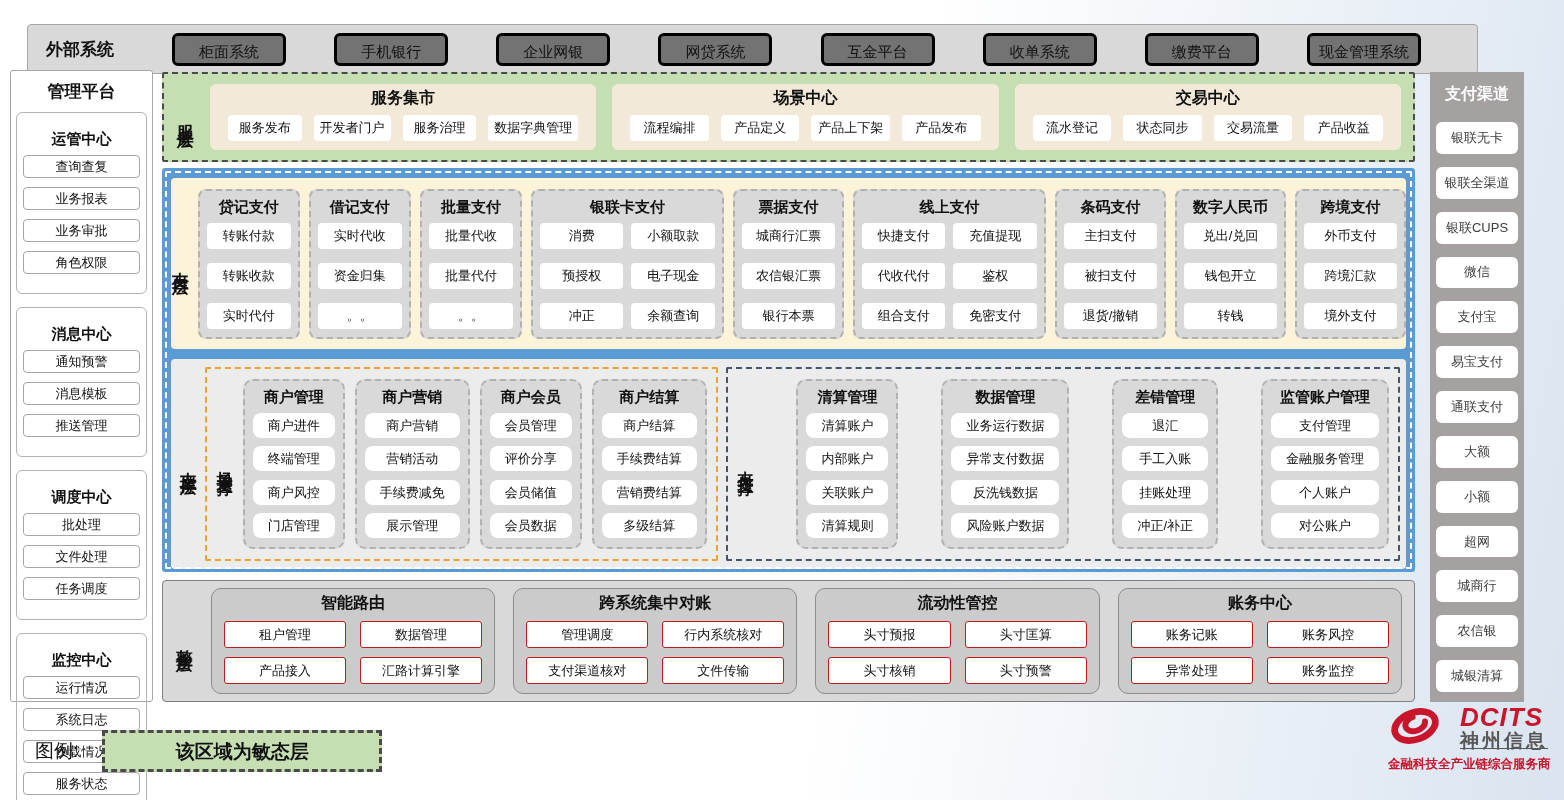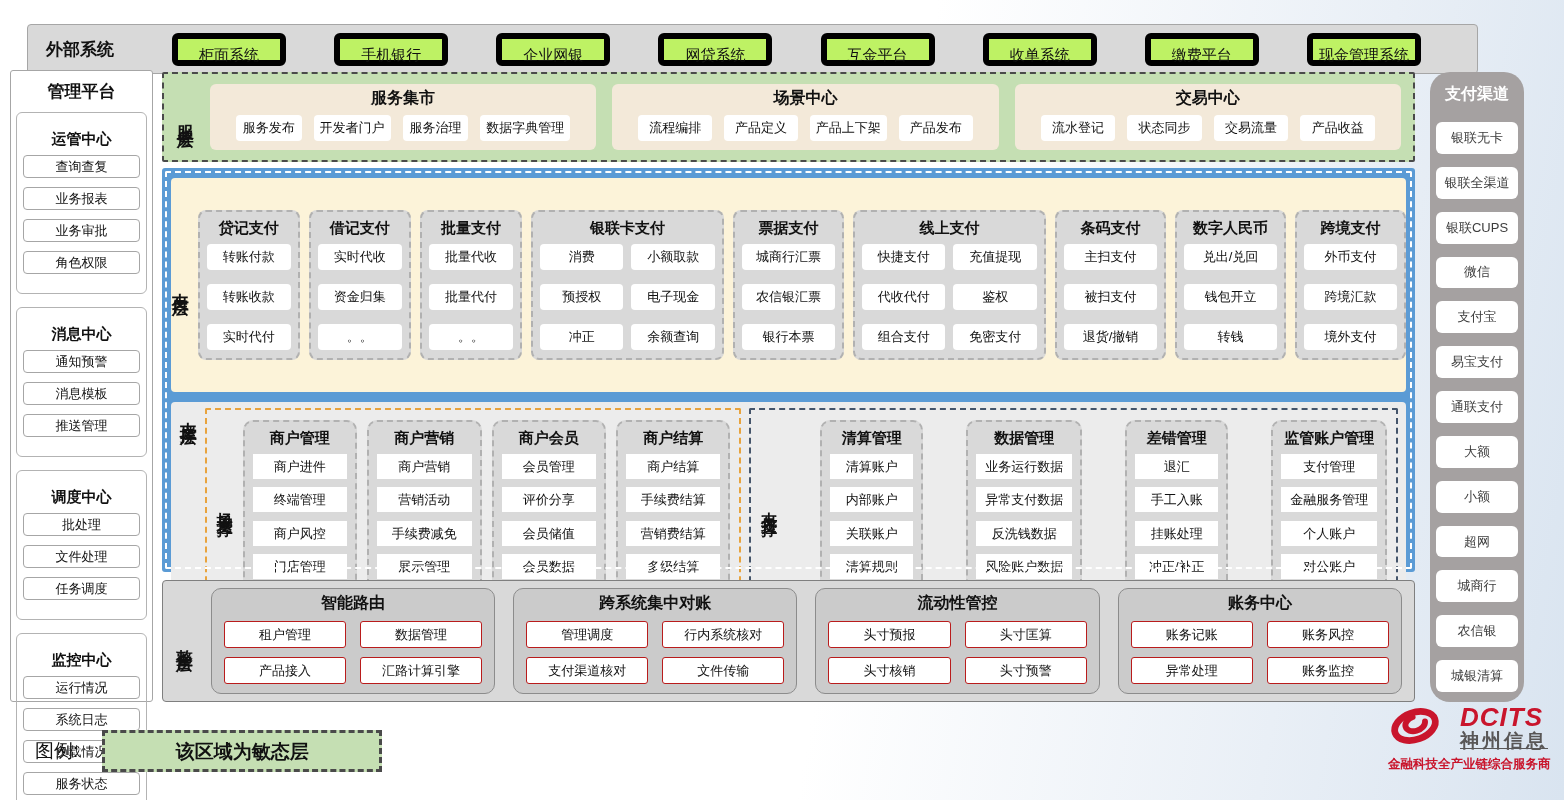--- a/index.html
+++ b/index.html
@@ -12,80 +12,80 @@
   }
   .vlabel{ writing-mode:vertical-rl; text-orientation:upright; font-weight:bold;
     font-size:17px; letter-spacing:4px; line-height:1.05; white-space:nowrap; flex:0 0 auto;}
   
   .topbar{ position:absolute; left:27px; top:24px; width:1451px; height:50px;
     background:#d9d9d9; border:1px solid #a6a6a6; border-radius:4px;
     display:flex; align-items:center; padding:0 8px 0 18px;}
   .topbar-label{ font-size:17px; font-weight:bold; margin-right:10px; white-space:nowrap;}
   .topbar-chips{ flex:1; display:flex; justify-content:space-evenly; align-items:center;}
   .chip{ background:#fff; text-align:center; white-space:nowrap; }
-  .chip.tan{ background:#bef264; border:6px solid #000000; border-radius:6px;
+  .chip.tan{ background:#737373; border:3px solid #000000; border-radius:6px;
     width:114px; height:33px; line-height:31px; font-size:15px;}
   
   .lsb{ position:absolute; left:10px; top:70px; width:143px; height:632px;
     background:#fff; border:1px solid #a6a6a6; border-radius:3px; padding:6px 5px;}
   .lsb-title{ font-size:17px; font-weight:bold; text-align:center; padding:3px 0 9px;}
   .mgrp{ border:1px solid #b3b3b3; border-radius:6px; padding:17px 6px; margin-bottom:13px;}
   .mgrp-title{ font-size:15px; font-weight:bold; text-align:center; margin-bottom:6px;}
   .chip.w{ border:1px solid #a6a6a6; border-radius:4px; height:23px; line-height:21px;
     font-size:13px; margin-bottom:9px;}
   .mgrp .chip.w:last-child{ margin-bottom:2px; }
   
   .service{ position:absolute; left:162px; top:72px; width:1253px; height:90px;
     background:#c5dfb3; border:2px dashed #4a4a4a; border-radius:2px;
     display:flex; align-items:center; padding:6px 12px; gap:16px;}
-  .sp{ flex:1; background:#f3e9d9; border-radius:6px; height:66px; padding:4px 26px 8px;}
+  .sp{ flex:1; background:#f3e9d9; border-radius:6px; height:66px; padding:4px 18px 8px;}
   .sp-title{ text-align:center; font-weight:bold; font-size:16px; margin-bottom:6px;}
   .sp-row{ display:flex; justify-content:space-between; gap:12px;}
   .chip.sp-i{ flex:1; border-radius:4px; height:26px; line-height:26px; font-size:13px; padding:0 6px;}
   
   .stable{ position:absolute; left:162px; top:168px; width:1253px; height:404px;
     background:#5b9bd5; border-radius:3px; padding:10px 9px;}
   .stable::after{ content:""; position:absolute; inset:3px; border:2px dashed #fff;
     border-radius:2px; pointer-events:none;}
   
-  .paybox{ height:214px; background:#fcf3d9; border-radius:4px; margin-bottom:10px;
+  .paybox{ height:171px; background:#fcf3d9; border-radius:4px; margin-bottom:10px;
     display:flex; align-items:center; padding:6px 0; gap:9px;}
   .pcol{ background:#d9d9d9; border:2px dashed #b1b1b1; border-radius:8px;
     height:150px; padding:5px 7px 8px; display:flex; flex-direction:column; flex:1 1 97px;}
   .pcol.d2{ flex:1 1 188px; }
   .pcol.mid{ flex:1 1 106px; }
   .pc-title{ font-weight:bold; font-size:15px; text-align:center; margin:2px 0 6px; white-space:nowrap;}
   .pc-items{ flex:1; display:flex; flex-direction:column; justify-content:space-between;}
   .pcol.d2 .pc-items{ display:grid; grid-template-columns:1fr 1fr; gap:8px; align-content:space-between;}
   .chip.pc{ border-radius:4px; height:26px; line-height:26px; font-size:13px; padding:0 4px;}
   
   .supbox{ height:210px; background:#ececec; border-radius:4px;
-    display:flex; align-items:flex-start; padding:6px 8px; gap:8px;}
+    display:flex; align-items:center; padding:6px 8px; gap:8px;}
   .ssec{ height:194px; display:flex; align-items:center; padding:6px 9px; gap:10px; border-radius:2px;}
   .ssec.orange{ border:2px dashed #e8a33d; flex:1 1 530px;}
   .ssec.navy{ border:2px dashed #44546a; flex:1 1 642px;gap:43px;}
   .ssec .vlabel{ font-size:16px; letter-spacing:3px;}
   .sgrp{ flex:1; background:#d9d9d9; border:2px dashed #b1b1b1; border-radius:10px;
     height:170px; padding:6px 8px 9px; display:flex; flex-direction:column;}
   .sgrp.wide{ flex:1.15; }
   .sg-title{ font-weight:bold; font-size:15px; text-align:center; margin:1px 0 6px; white-space:nowrap;}
   .sg-items{ flex:1; display:flex; flex-direction:column; justify-content:space-between;}
-  .chip.sg{ border-radius:0; height:25px; line-height:25px; font-size:13px; padding:0 2px;}
+  .chip.sg{ border-radius:8px; height:25px; line-height:25px; font-size:13px; padding:0 15px;}
   
   .integ{ position:absolute; left:162px; top:580px; width:1253px; height:122px;
     background:#d9d9d9; border:1px solid #7f7f7f; border-radius:4px;
     display:flex; align-items:center; padding:6px 12px; gap:18px;}
   .isec{ flex:1; background:#cbcbcb; border:1px solid #8c8c8c; border-radius:10px;
     height:106px; padding:4px 12px 9px;}
   .is-title{ font-weight:bold; font-size:16px; text-align:center; margin-bottom:7px; white-space:nowrap;}
   .is-grid{ display:grid; grid-template-columns:1fr 1fr; gap:9px 14px;}
   .chip.int{ border:1px solid #b91c1c; border-radius:3px; height:27px; line-height:25px; font-size:13px;}
   
   .rsb{ position:absolute; left:1430px; top:72px; width:94px; height:630px;
-    background:#a5a1a1; border-radius:20px; padding:6px 6px 10px;
+    background:#a5a1a1; border-radius:0; padding:6px 6px 10px;
     display:flex; flex-direction:column;}
   .rsb-title{ color:#fff; font-weight:bold; font-size:16px; text-align:center;
     margin:6px 0 4px; white-space:nowrap;}
   .chip.ch{ flex:1; margin-top:13px; border-radius:6px; font-size:13px; color:#3d3d3d;
     display:flex; align-items:center; justify-content:center;}
   
   .legend{ position:absolute; left:35px; top:730px; display:flex; align-items:center; gap:24px;}
   .legend-label{ font-size:19px; }
   .lg{ width:280px; height:42px; text-align:center; line-height:37px;
     font-size:19px; font-weight:bold;}

